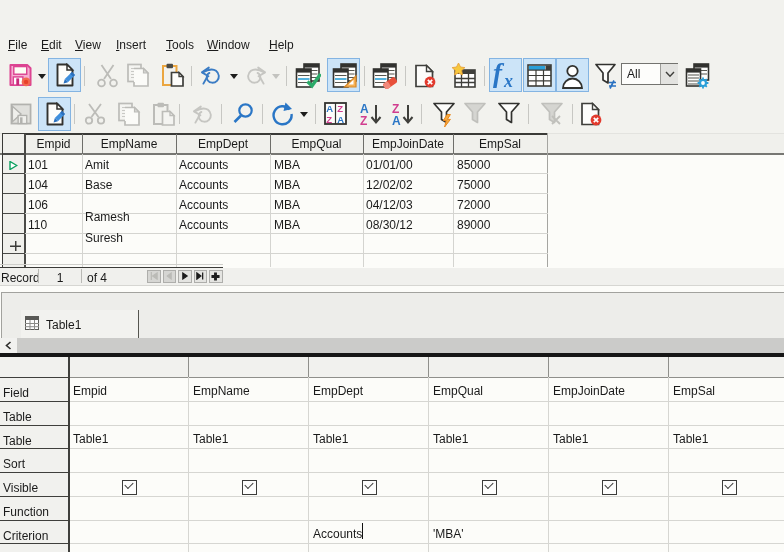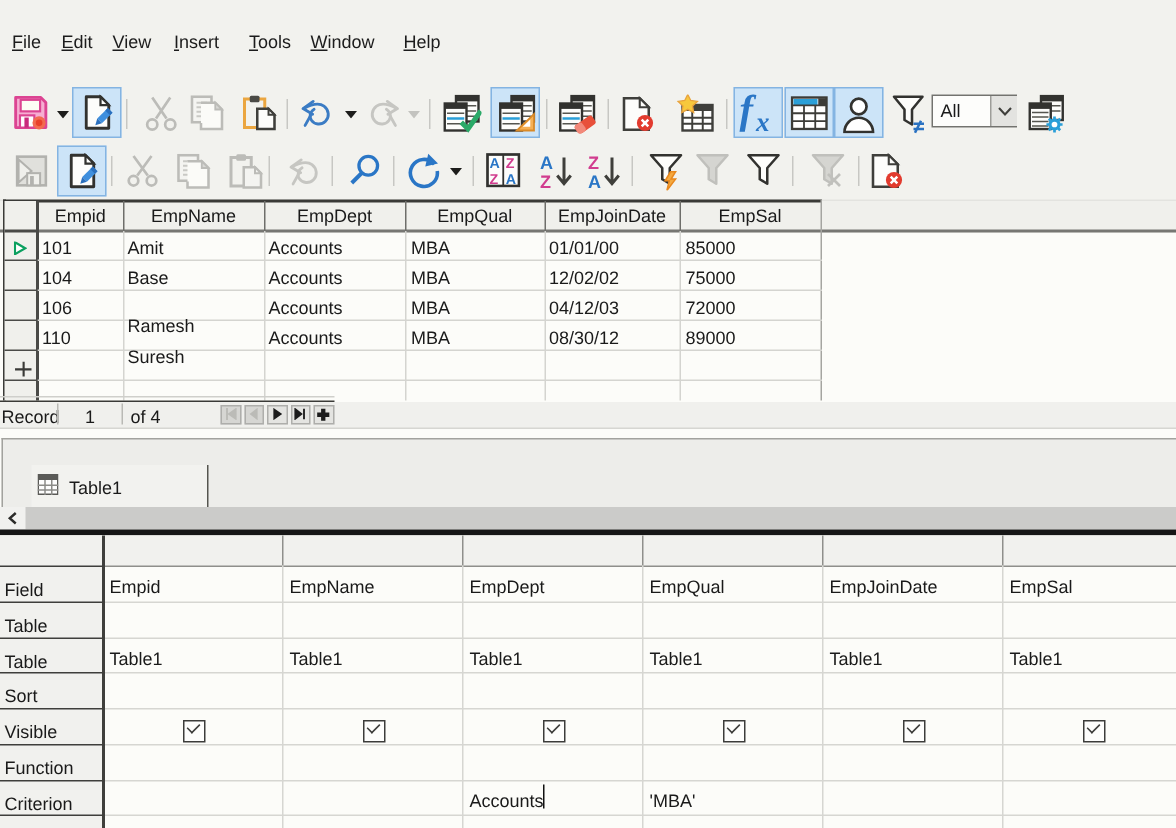--- a/index.html
+++ b/index.html
@@ -14,21 +14,21 @@
   .sep2{top:9px;width:1px;height:20px;background:#c7c7c3;}
   .hibox{width:33px;height:34px;background:#cce4f8;border:1px solid #84b4e2;box-sizing:border-box;}
 </style>
 </head>
 <body>
 <div id="app">
 
   <div class="abs" style="left:0;top:0;width:784px;height:133px;background:#f2f2ee;"></div>
 
 
-  <div class="abs" id="menubar" style="left:0;top:12px;width:784px;height:28px;background:#f2f2ee;color:#1c1c1c;">
+  <div class="abs" id="menubar" style="left:0;top:29px;width:784px;height:28px;background:#f2f2ee;color:#1c1c1c;">
     <div class="abs" style="left:8px;top:9px;"><u>F</u>ile</div>
     <div class="abs" style="left:41px;top:9px;"><u>E</u>dit</div>
     <div class="abs" style="left:75px;top:9px;"><u>V</u>iew</div>
     <div class="abs" style="left:116px;top:9px;"><u>I</u>nsert</div>
     <div class="abs" style="left:166px;top:9px;"><u>T</u>ools</div>
     <div class="abs" style="left:207px;top:9px;"><u>W</u>indow</div>
     <div class="abs" style="left:269px;top:9px;"><u>H</u>elp</div>
   </div>
 
   <div class="abs" id="tb1" style="left:0;top:57px;width:784px;height:38px;background:#f2f2ee;">

